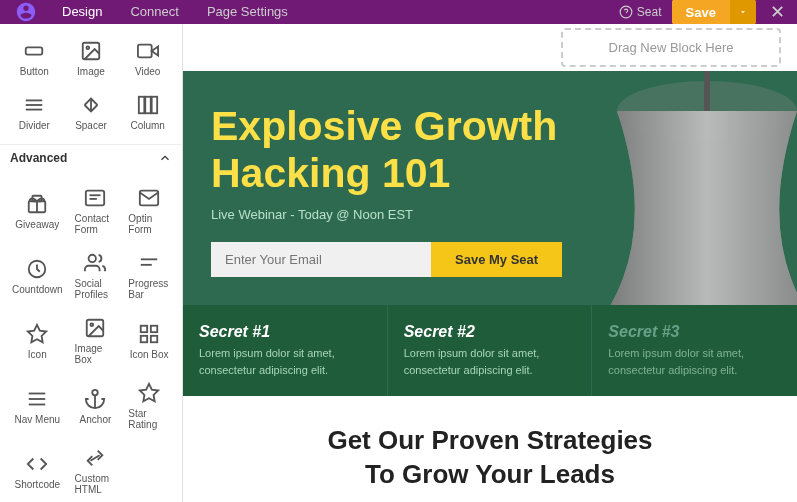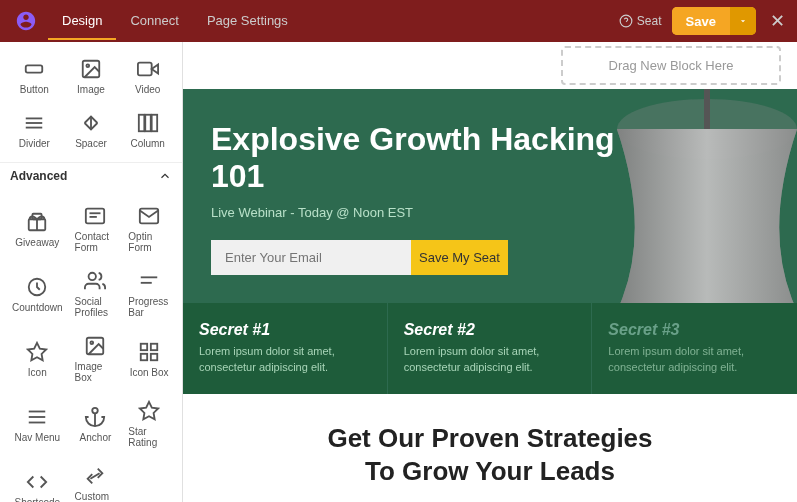--- a/index.html
+++ b/index.html
@@ -1,20 +1,20 @@
 <!DOCTYPE html>
 <html><head>
   <meta charset="utf-8">
   <style>
     * { box-sizing: border-box; margin: 0; padding: 0; }
     body { font-family: -apple-system, BlinkMacSystemFont, 'Segoe UI', sans-serif; width: 797px; height: 502px; overflow: hidden; display: flex; flex-direction: column; background: #f0f0f0; }
 
     
     .top-nav {
-      display: flex; align-items: center; background: #7f1d1d; height: 42px; padding: 0 12px; gap: 0; flex-shrink: 0;
+      display: flex; align-items: center; background: #701a75; height: 24px; padding: 0 12px; gap: 0; flex-shrink: 0;
     }
     .top-nav-logo { width: 28px; height: 28px; display: flex; align-items: center; justify-content: center; margin-right: 8px; }
     .top-nav-logo svg { width: 22px; height: 22px; }
     .top-nav-tab { color: #ccc; font-size: 13px; padding: 0 14px; height: 38px; display: flex; align-items: center; cursor: pointer; border-bottom: 2px solid transparent; }
     .top-nav-tab.active { color: #fff; border-bottom: 2px solid #f5a623; }
     .top-nav-right { margin-left: auto; display: flex; align-items: center; gap: 10px; }
     .help-btn { color: #ccc; font-size: 12px; display: flex; align-items: center; gap: 4px; cursor: pointer; }
     .save-btn-group { display: flex; align-items: center; background: #f5a623; border-radius: 5px; overflow: hidden; }
     .save-btn { background: #f5a623; color: #fff; font-size: 13px; font-weight: 600; border: none; padding: 5px 14px; cursor: pointer; height: 28px; }
     .save-btn-arrow { background: #e09800; color: #fff; border: none; padding: 0 8px; cursor: pointer; height: 28px; display: flex; align-items: center; }
@@ -35,25 +35,25 @@
     .canvas { flex: 1; overflow-y: auto; background: #e8e8e8; position: relative; }
     .canvas-inner { background: #fff; min-height: 100%; }
 
     
     .drag-block-area { background: #fff; padding: 4px 16px; display: flex; justify-content: flex-end; }
     .drag-block-box { border: 2px dashed #ccc; padding: 10px 24px; font-size: 13px; color: #999; border-radius: 4px; text-align: center; min-width: 220px; }
 
     
     .hero-section { background: #2d6a4f; padding: 32px 28px 28px; position: relative; overflow: hidden; }
     .hero-content { position: relative; z-index: 2; max-width: 460px; }
-    .hero-title { font-size: 32px; font-weight: 800; color: #ffffff; line-height: 1.15; margin-bottom: 10px; }
+    .hero-title { font-size: 41px; font-weight: 800; color: #fde047; line-height: 1.15; margin-bottom: 10px; }
     .hero-subtitle { font-size: 13px; color: #b8e0c8; margin-bottom: 20px; }
     .hero-form { display: flex; gap: 0; margin-top: 10px; }
-    .hero-email-input { padding: 10px 14px; font-size: 13px; border: none; outline: none; width: 200px; background: #f0f0f0; }
-    .hero-submit-btn { background: #f5c518; color: #333; font-size: 13px; font-weight: 400; border: none; padding: 10px 8px; cursor: pointer; white-space: nowrap; }
+    .hero-email-input { padding: 10px 14px; font-size: 13px; border: none; outline: none; width: 220px; background: #f0f0f0; }
+    .hero-submit-btn { background: #f5c518; color: #333; font-size: 13px; font-weight: 700; border: none; padding: 10px 24px; cursor: pointer; white-space: nowrap; }
 
     
     .secrets-section { display: grid; grid-template-columns: repeat(3, 1fr); background: #1e5c3a; }
     .secret-item { padding: 18px 16px; border-right: 1px solid #2d6a4f; }
     .secret-item:last-child { border-right: none; opacity: 0.7; }
     .secret-title { font-size: 16px; font-weight: 700; color: #fff; margin-bottom: 4px; font-style: italic; }
     .secret-text { font-size: 11px; color: #a8d5b8; line-height: 1.5; }
     .secret-item.dim .secret-title { color: #8abeaa; }
 
     

